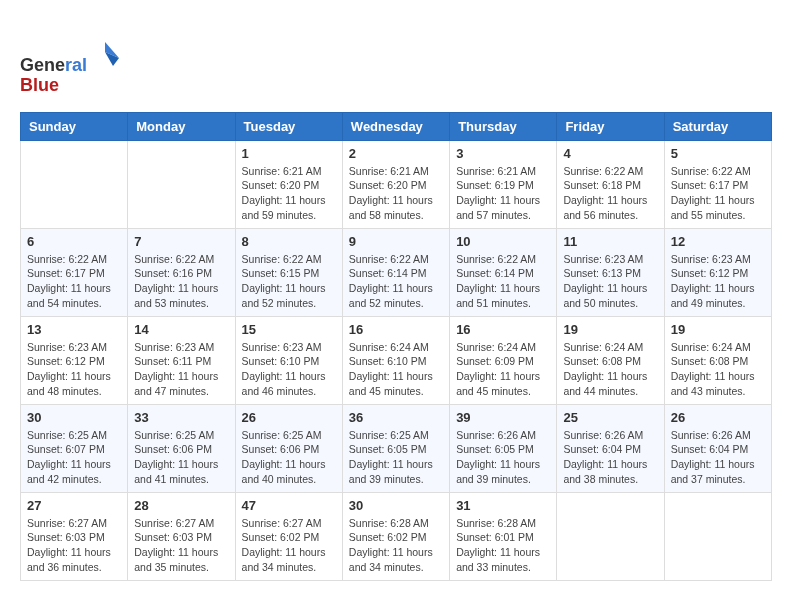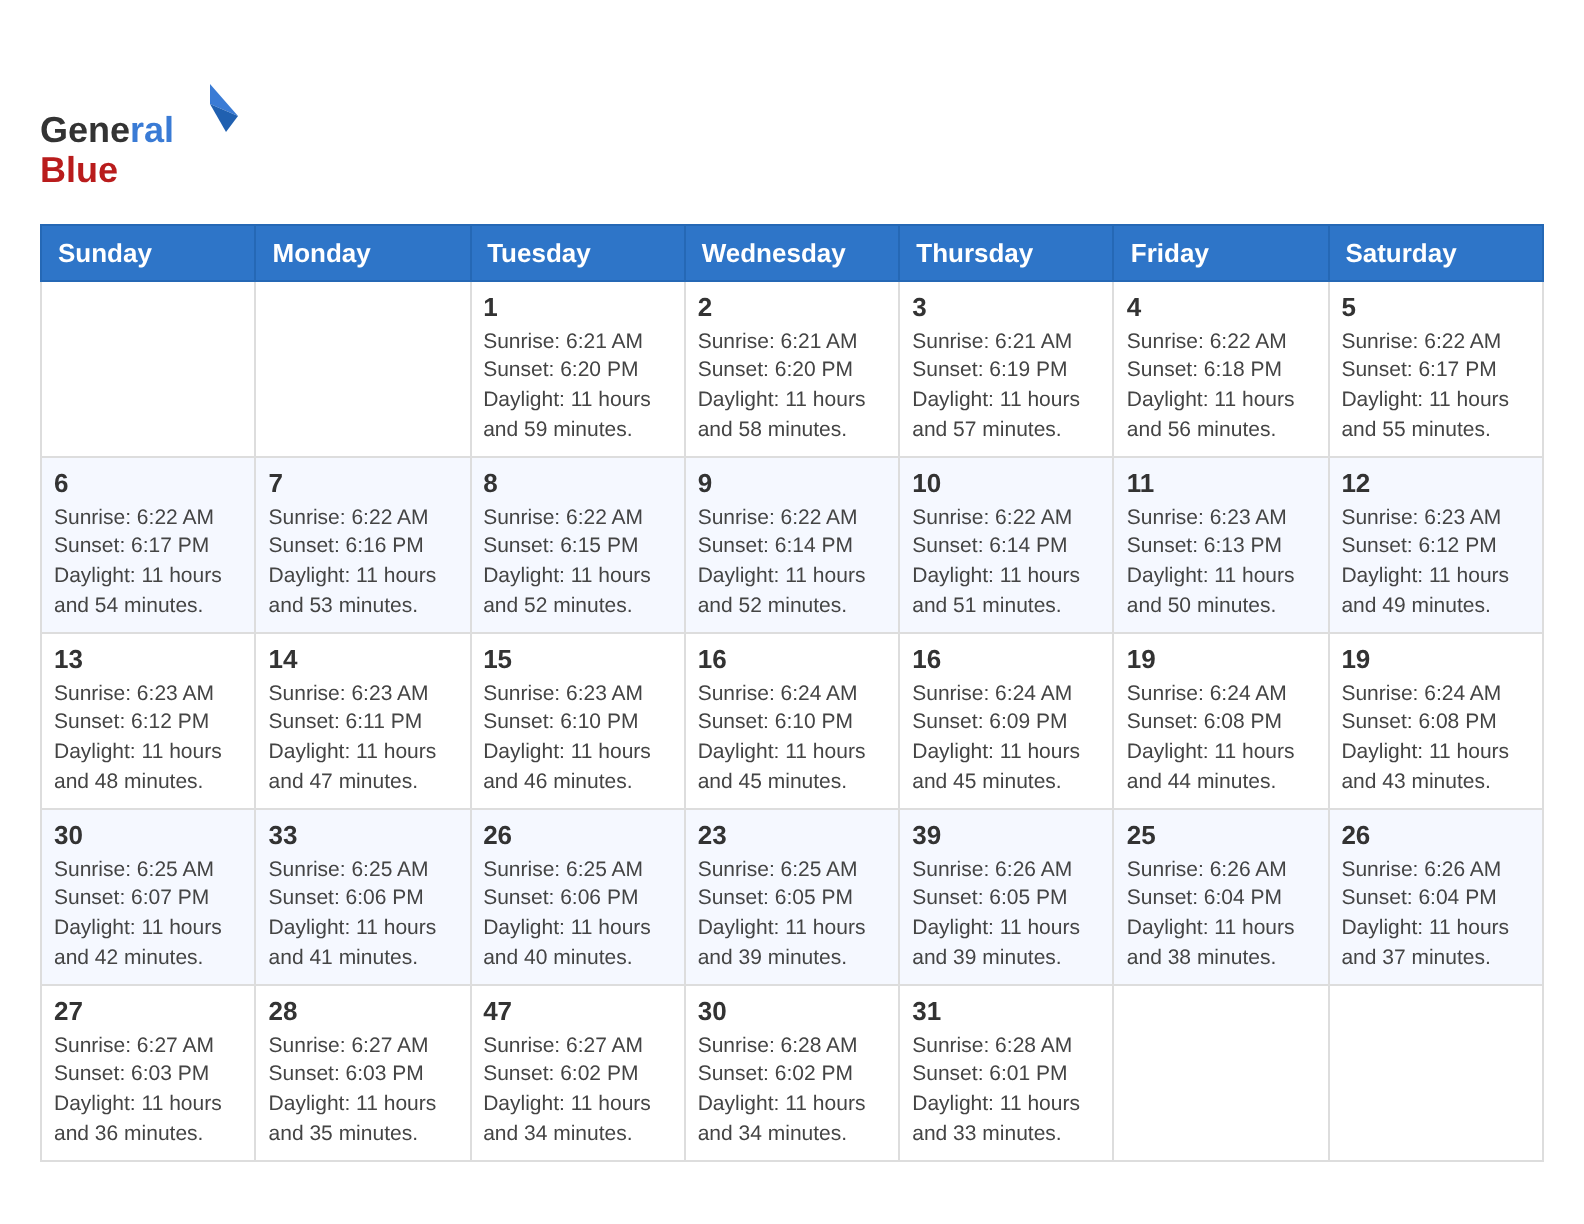--- a/index.html
+++ b/index.html
@@ -246,21 +246,21 @@
 Sunset: 6:06 PM
 Daylight: 11 hours and 41 minutes.</div>
         </td>
         <td>
           <span class="day-num">26</span>
           <div class="cell-info" style="white-space: pre-line;">Sunrise: 6:25 AM
 Sunset: 6:06 PM
 Daylight: 11 hours and 40 minutes.</div>
         </td>
         <td>
-          <span class="day-num">23</span>
+          <span class="day-num">36</span>
           <div class="cell-info" style="white-space: pre-line;">Sunrise: 6:25 AM
 Sunset: 6:05 PM
 Daylight: 11 hours and 39 minutes.</div>
         </td>
         <td>
           <span class="day-num">39</span>
           <div class="cell-info" style="white-space: pre-line;">Sunrise: 6:26 AM
 Sunset: 6:05 PM
 Daylight: 11 hours and 39 minutes.</div>
         </td>

